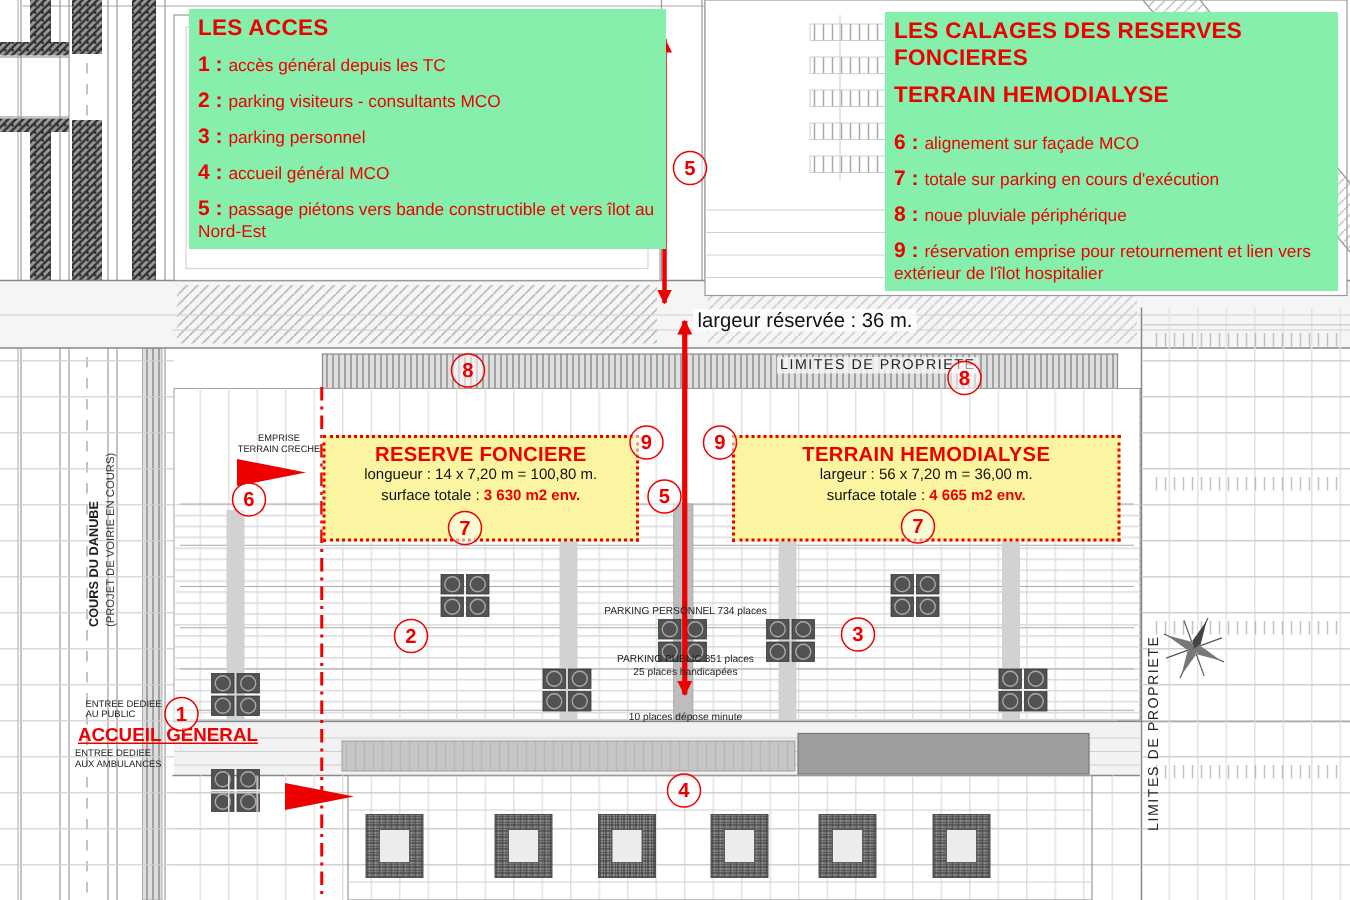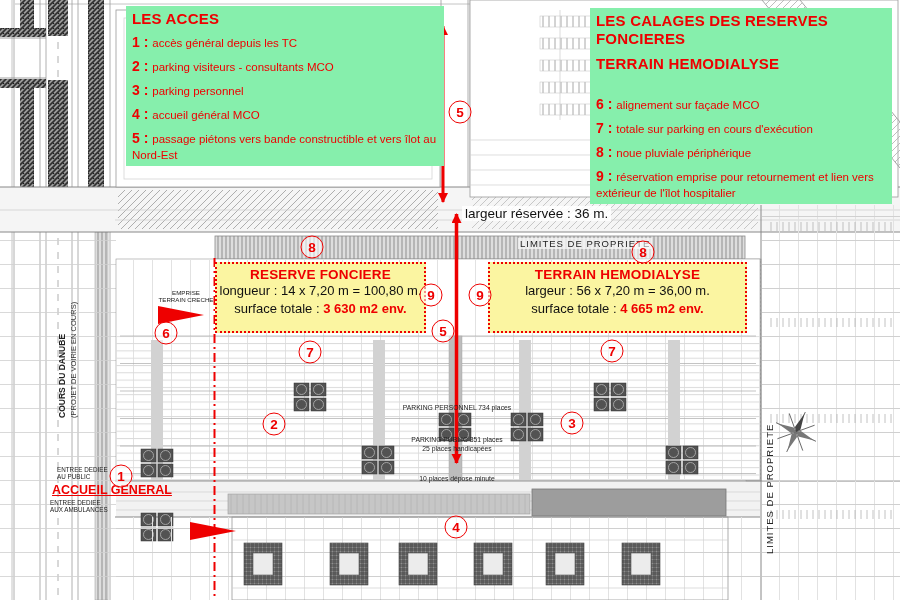--- a/index.html
+++ b/index.html
@@ -5,23 +5,23 @@
   * { margin:0; padding:0; box-sizing:border-box; }
   :root { --red:#ee0000; --boxy:#fbf5a1; }
   html,body { width:900px; height:600px; }
   body { position:relative; font-family:"Liberation Sans", sans-serif; background:#fff; overflow:hidden; }
   #plan-svg { position:absolute; left:0; top:0; width:900px; height:600px; }
   .abs { position:absolute; }
   .legend { background:#86efac; color:var(--red); padding:4px 6px; }
   .legend .t { font-weight:bold; font-size:15px; letter-spacing:.2px; line-height:1.2; }
   .legend .item { margin-top:6px; font-size:11.5px; line-height:1.28; }
   .legend .num { font-size:14px; font-weight:bold; }
-  .ybox { background:var(--boxy); border:2px dotted var(--red); text-align:center; padding-top:3px; }
+  .ybox { background:var(--boxy); border:2px dotted var(--red); text-align:center; padding-top:3px;margin-top:28px; }
   .ybox .t { color:var(--red); font-weight:bold; font-size:13.5px; letter-spacing:.2px; }
-  .ybox .ln { font-size:13px; color:#111; line-height:1.35; }
+  .ybox .ln { font-size:10px; color:#111; line-height:1.35; }
   .ybox .val { color:var(--red); font-weight:bold; }
   .marker { position:absolute; width:23px; height:23px; border:1.6px solid var(--red); border-radius:50%;
             background:rgba(255,255,255,.55); color:var(--red); font-weight:bold; font-size:13.5px;
             display:flex; align-items:center; justify-content:center; transform:translate(-50%,-50%); z-index:6; }
   .vtext { writing-mode:vertical-rl; transform:rotate(180deg); }
   .tiny  { color:#222; line-height:1.18; }
   .lbl-largeur { font-size:13.5px; font-weight:normal; color:#111; background:rgba(255,255,255,.85); padding:0 3px; white-space:nowrap; z-index:5; }
   .lbl-limites { font-size:9.5px; letter-spacing:1px; color:#222; background:rgba(245,245,245,.8); padding:0 2px; white-space:nowrap; z-index:4; }
   .lbl-accueil { font-size:12.5px; font-weight:bold; color:var(--red); white-space:nowrap; z-index:5;text-decoration:underline; }
   .z2 { z-index:2; } .z3 { z-index:3; }
@@ -237,21 +237,21 @@
   <div class="item"><span class="num">1</span><span class="num"> : </span><span>accès général depuis les TC</span></div>
   <div class="item"><span class="num">2</span><span class="num"> : </span><span>parking visiteurs - consultants MCO</span></div>
   <div class="item"><span class="num">3</span><span class="num"> : </span><span>parking personnel</span></div>
   <div class="item"><span class="num">4</span><span class="num"> : </span><span>accueil général MCO</span></div>
   <div class="item"><span class="num">5</span><span class="num"> : </span><span>passage piétons vers bande constructible et vers îlot au Nord-Est</span></div>
 </div>
 
 <div class="abs legend z3" style="left:590px; top:8px; width:302px;">
   <div class="t">LES CALAGES DES RESERVES FONCIERES</div>
   <div class="t" style="margin-top:7px;">TERRAIN HEMODIALYSE</div>
-  <div class="item" style="margin-top:23px;"><span class="num">6</span><span class="num"> : </span><span>alignement sur façade MCO</span></div>
+  <div class="item" style="margin-top:13px;"><span class="num">6</span><span class="num"> : </span><span>alignement sur façade MCO</span></div>
   <div class="item"><span class="num">7</span><span class="num"> : </span><span>totale sur parking en cours d'exécution</span></div>
   <div class="item"><span class="num">8</span><span class="num"> : </span><span>noue pluviale périphérique</span></div>
   <div class="item"><span class="num">9</span><span class="num"> : </span><span>réservation emprise pour retournement et lien vers extérieur de l'îlot hospitalier</span></div>
 </div>
 
 <div class="abs ybox z2" style="left:215px; top:262px; width:211px; height:71px;">
   <div class="t">RESERVE FONCIERE</div>
   <div class="ln">longueur : 14 x 7,20 m = 100,80 m.</div>
   <div class="ln"><span>surface totale : </span><span class="val">3 630 m2 env.</span></div>
 </div>

